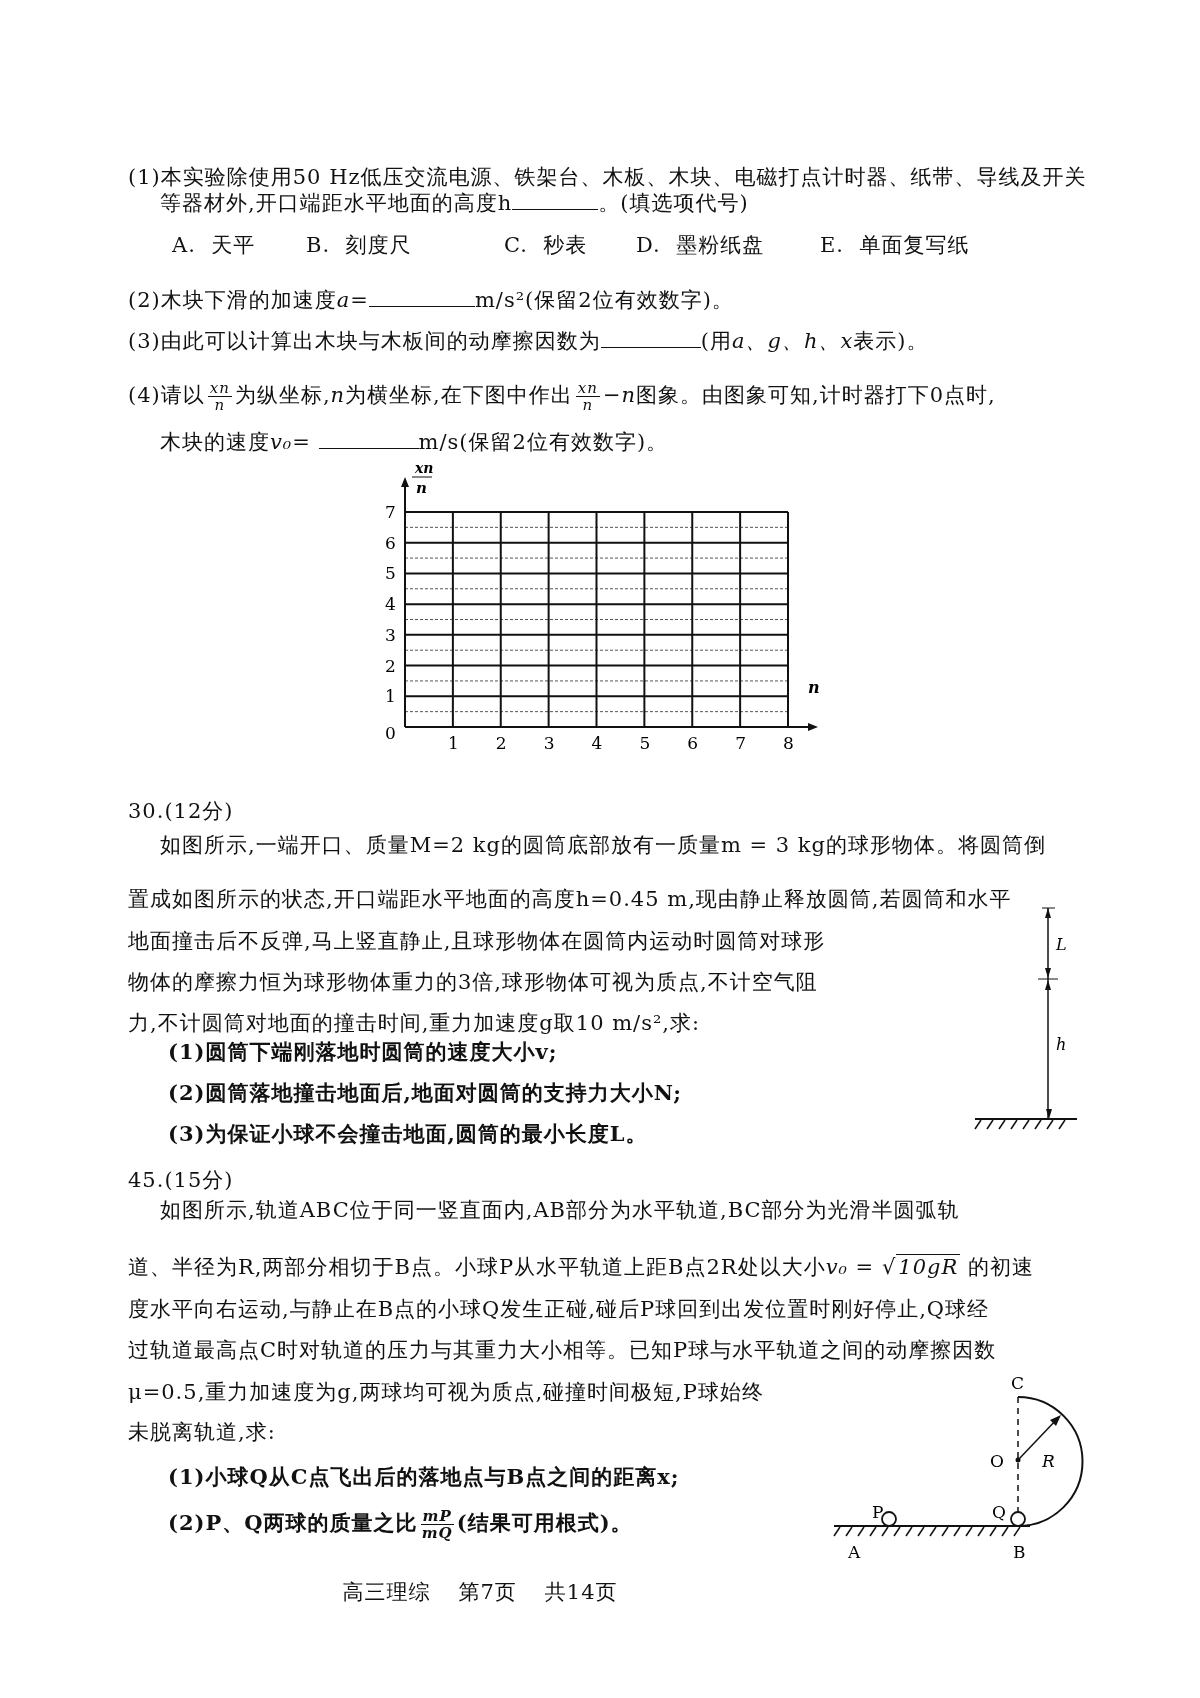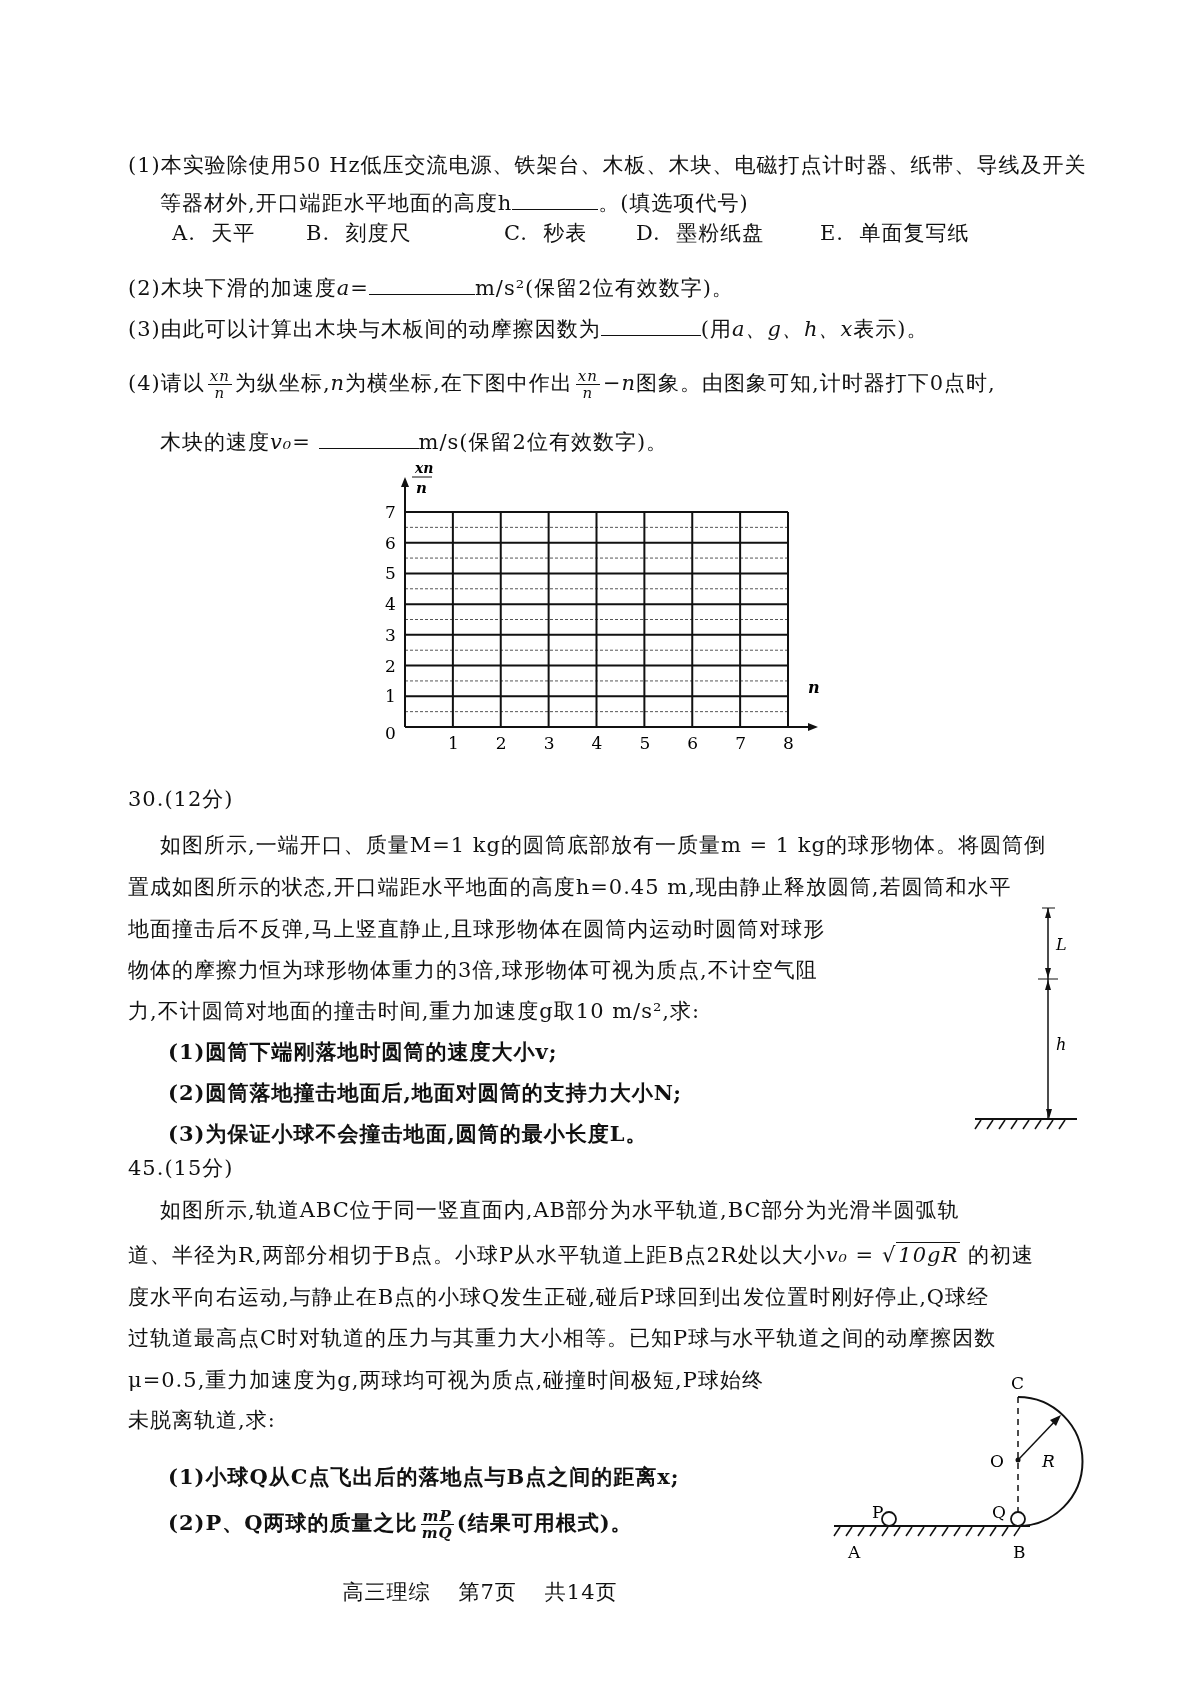--- a/index.html
+++ b/index.html
@@ -1,19 +1,19 @@
 <!DOCTYPE html>
 <html><head>
 <meta charset="utf-8">
 <style>
   html, body { margin: 0; padding: 0; background: #ffffff; }
   body { width: 1200px; height: 1698px; position: relative; overflow: hidden;
          font-family: "DejaVu Serif", "Liberation Serif", serif; color: #111; }
   .line { position: absolute; left: 0; white-space: nowrap; font-size: 21px; line-height: 30px; letter-spacing: 1px; }
-  .ind1 { left: 128px; }
+  .ind1 { left: 128px; margin-top: 12px; }
   .ind2 { left: 160px; }
   .ind3 { left: 168px; font-weight: bold; }
   .it { font-style: italic; }
   .blank { display: inline-block; border-bottom: 1.5px solid #111; height: 20px; vertical-align: baseline; }
   .frac { display: inline-block; vertical-align: middle; text-align: center; font-size: 15px; line-height: 16px; margin: 0 3px; }
   .frac .num { display: block; border-bottom: 1px solid #111; padding: 0 2px; font-style: italic; }
   .frac .den { display: block; font-style: italic; }
   .opt { display: inline-block; }
   .sqrt { border-top: 1.5px solid #111; padding: 0 2px; font-style: italic; }
   #chart-svg { position: absolute; left: 360px; top: 455px; }
@@ -23,21 +23,21 @@
   .footer span { margin: 0 14px; }
   svg text { font-family: "DejaVu Serif", "Liberation Serif", serif; }
 </style>
 </head>
 <body>
 
 <div class="line ind1" style="top:150px">(1)本实验除使用50 Hz低压交流电源、铁架台、木板、木块、电磁打点计时器、纸带、导线及开关</div>
 <div class="line ind2" style="top:188px">
   <span>等器材外,开口端距水平地面的高度h</span><span class="blank" style="width:86px"></span><span>。(填选项代号)</span>
 </div>
-<div class="line" style="top:218px; left:172px">
+<div class="line" style="top:230px; left:172px">
   <span class="opt" style="width:134px"><span>A.</span>&nbsp;&nbsp;<span>天平</span></span><span class="opt" style="width:198px"><span>B.</span>&nbsp;&nbsp;<span>刻度尺</span></span><span class="opt" style="width:132px"><span>C.</span>&nbsp;&nbsp;<span>秒表</span></span><span class="opt" style="width:184px"><span>D.</span>&nbsp;&nbsp;<span>墨粉纸盘</span></span><span class="opt"><span>E.</span>&nbsp;&nbsp;<span>单面复写纸</span></span>
 </div>
 <div class="line ind1" style="top:273px">
   <span>(2)木块下滑的加速度</span><span class="it">a</span><span>=</span><span class="blank" style="width:106px"></span><span>m/s²(保留2位有效数字)。</span>
 </div>
 <div class="line ind1" style="top:314px">
   <span>(3)由此可以计算出木块与木板间的动摩擦因数为</span><span class="blank" style="width:100px"></span><span>(用</span><span class="it">a、g、h、x</span><span>表示)。</span>
 </div>
 <div class="line ind1" style="top:368px">
   <span>(4)请以</span><span class="frac"><span class="num">xn</span><span class="den">n</span></span><span>为纵坐标,</span><span class="it">n</span><span>为横坐标,在下图中作出</span><span class="frac"><span class="num">xn</span><span class="den">n</span></span><span>−</span><span class="it">n</span><span>图象。由图象可知,计时器打下0点时,</span>
@@ -97,21 +97,21 @@
       <text x="375.125" y="294" font-size="17">7</text>
       <text x="423" y="294" font-size="17">8</text>
     </g>
   <text id="chart-ylabel-num" x="55" y="18" font-size="14" font-style="italic" font-weight="bold">xn</text>
   <line x1="52" y1="22" x2="72" y2="22" stroke="#111" stroke-width="1"></line>
   <text id="chart-ylabel-den" x="56" y="38" font-size="15" font-style="italic" font-weight="bold">n</text>
   <text id="chart-xlabel" x="448" y="238" font-size="16" font-style="italic" font-weight="bold">n</text>
 </svg>
 
 <div class="line ind1" style="top:784px">30.(12分)</div>
-<div class="line ind2" style="top:830px">如图所示,一端开口、质量M=1 kg的圆筒底部放有一质量m = 1 kg的球形物体。将圆筒倒</div>
+<div class="line ind2" style="top:830px">如图所示,一端开口、质量M=2 kg的圆筒底部放有一质量m = 3 kg的球形物体。将圆筒倒</div>
 <div class="line ind1" style="top:872px">置成如图所示的状态,开口端距水平地面的高度h=0.45 m,现由静止释放圆筒,若圆筒和水平</div>
 <div class="line ind1" style="top:914px">地面撞击后不反弹,马上竖直静止,且球形物体在圆筒内运动时圆筒对球形</div>
 <div class="line ind1" style="top:955px">物体的摩擦力恒为球形物体重力的3倍,球形物体可视为质点,不计空气阻</div>
 <div class="line ind1" style="top:996px">力,不计圆筒对地面的撞击时间,重力加速度g取10 m/s²,求:</div>
 <div class="line ind3" style="top:1037px">(1)圆筒下端刚落地时圆筒的速度大小v;</div>
 <div class="line ind3" style="top:1078px">(2)圆筒落地撞击地面后,地面对圆筒的支持力大小N;</div>
 <div class="line ind3" style="top:1119px">(3)为保证小球不会撞击地面,圆筒的最小长度L。</div>
 
 <svg id="fig24" width="160" height="250">
   <line x1="82" y1="18" x2="95" y2="18" stroke="#111" stroke-width="1"></line>

